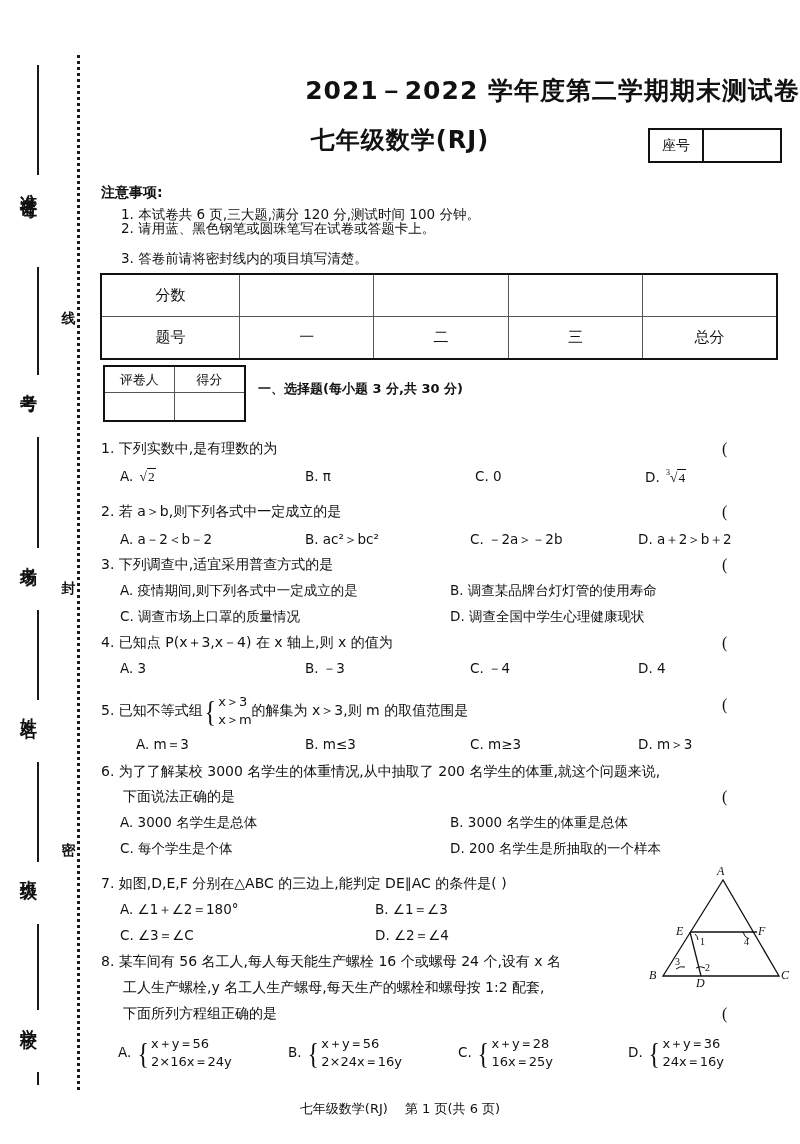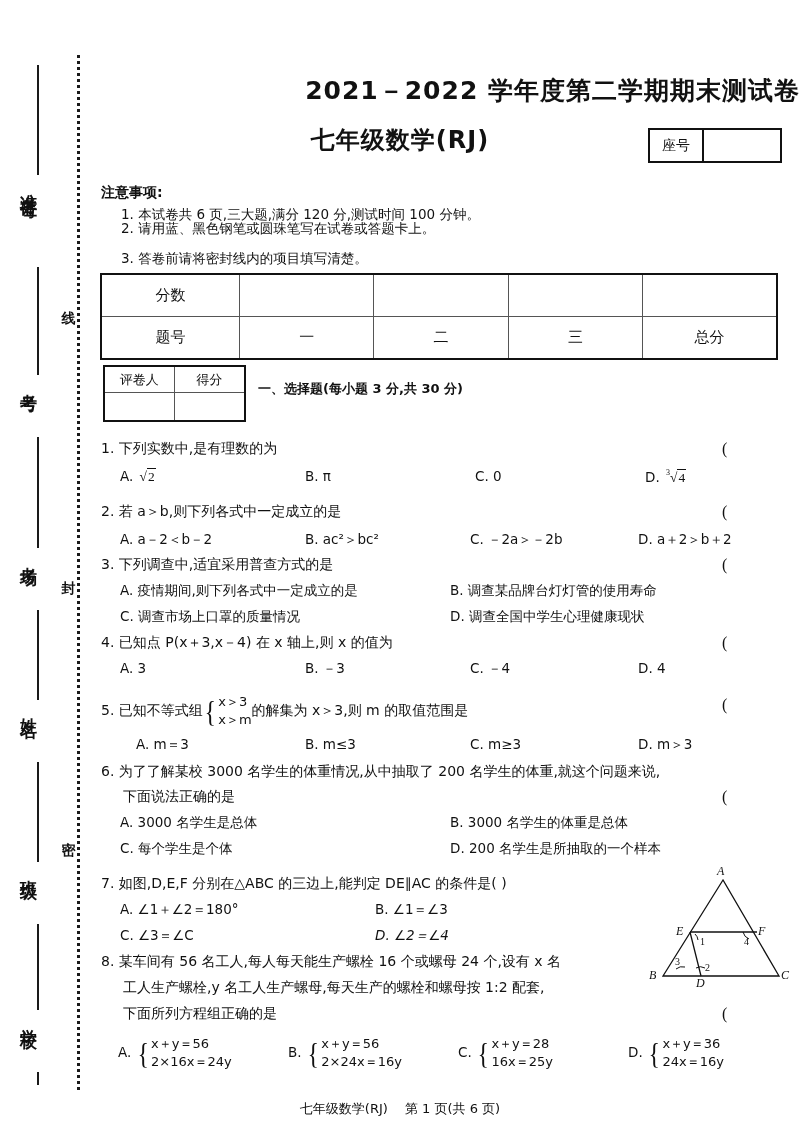--- a/index.html
+++ b/index.html
@@ -389,21 +389,21 @@
   <div class="opt" style="left:450px; top:814px;">B. 3000 名学生的体重是总体</div>
   <div class="opt" style="left:120px; top:840px;">C. 每个学生是个体</div>
   <div class="opt" style="left:450px; top:840px;">D. 200 名学生是所抽取的一个样本</div>
 
   <div class="q-stem" style="top:875px;">
     <span>7.</span> <span>如图,D,E,F 分别在△ABC 的三边上,能判定 DE∥AC 的条件是(      )</span>
   </div>
   <div class="opt" style="left:120px; top:901px;">A. ∠1＋∠2＝180°</div>
   <div class="opt" style="left:375px; top:901px;">B. ∠1＝∠3</div>
   <div class="opt" style="left:120px; top:927px;">C. ∠3＝∠C</div>
-  <div class="opt" style="left:375px; top:927px;font-style:italic;">D. ∠2＝∠4</div>
+  <div class="opt" style="left:375px; top:927px;">D. ∠2＝∠4</div>
 
   <div class="figure">
     <svg width="150" height="118" viewBox="0 0 150 118">
       <polygon points="78,8 18,104 134,104" fill="none" stroke="#111" stroke-width="1.3"></polygon>
       <line x1="45" y1="60" x2="112" y2="60" stroke="#111" stroke-width="1.3"></line>
       <line x1="45" y1="60" x2="56" y2="104" stroke="#111" stroke-width="1.3"></line>
       <path d="M 50 62 A 9 9 0 0 1 53 68" fill="none" stroke="#111" stroke-width="1"></path>
       <path d="M 51 96 A 9 9 0 0 1 60 96" fill="none" stroke="#111" stroke-width="1"></path>
       <path d="M 31 97 A 10 10 0 0 1 40 95" fill="none" stroke="#111" stroke-width="1"></path>
       <path d="M 98 60 A 10 10 0 0 0 104 67" fill="none" stroke="#111" stroke-width="1"></path>

